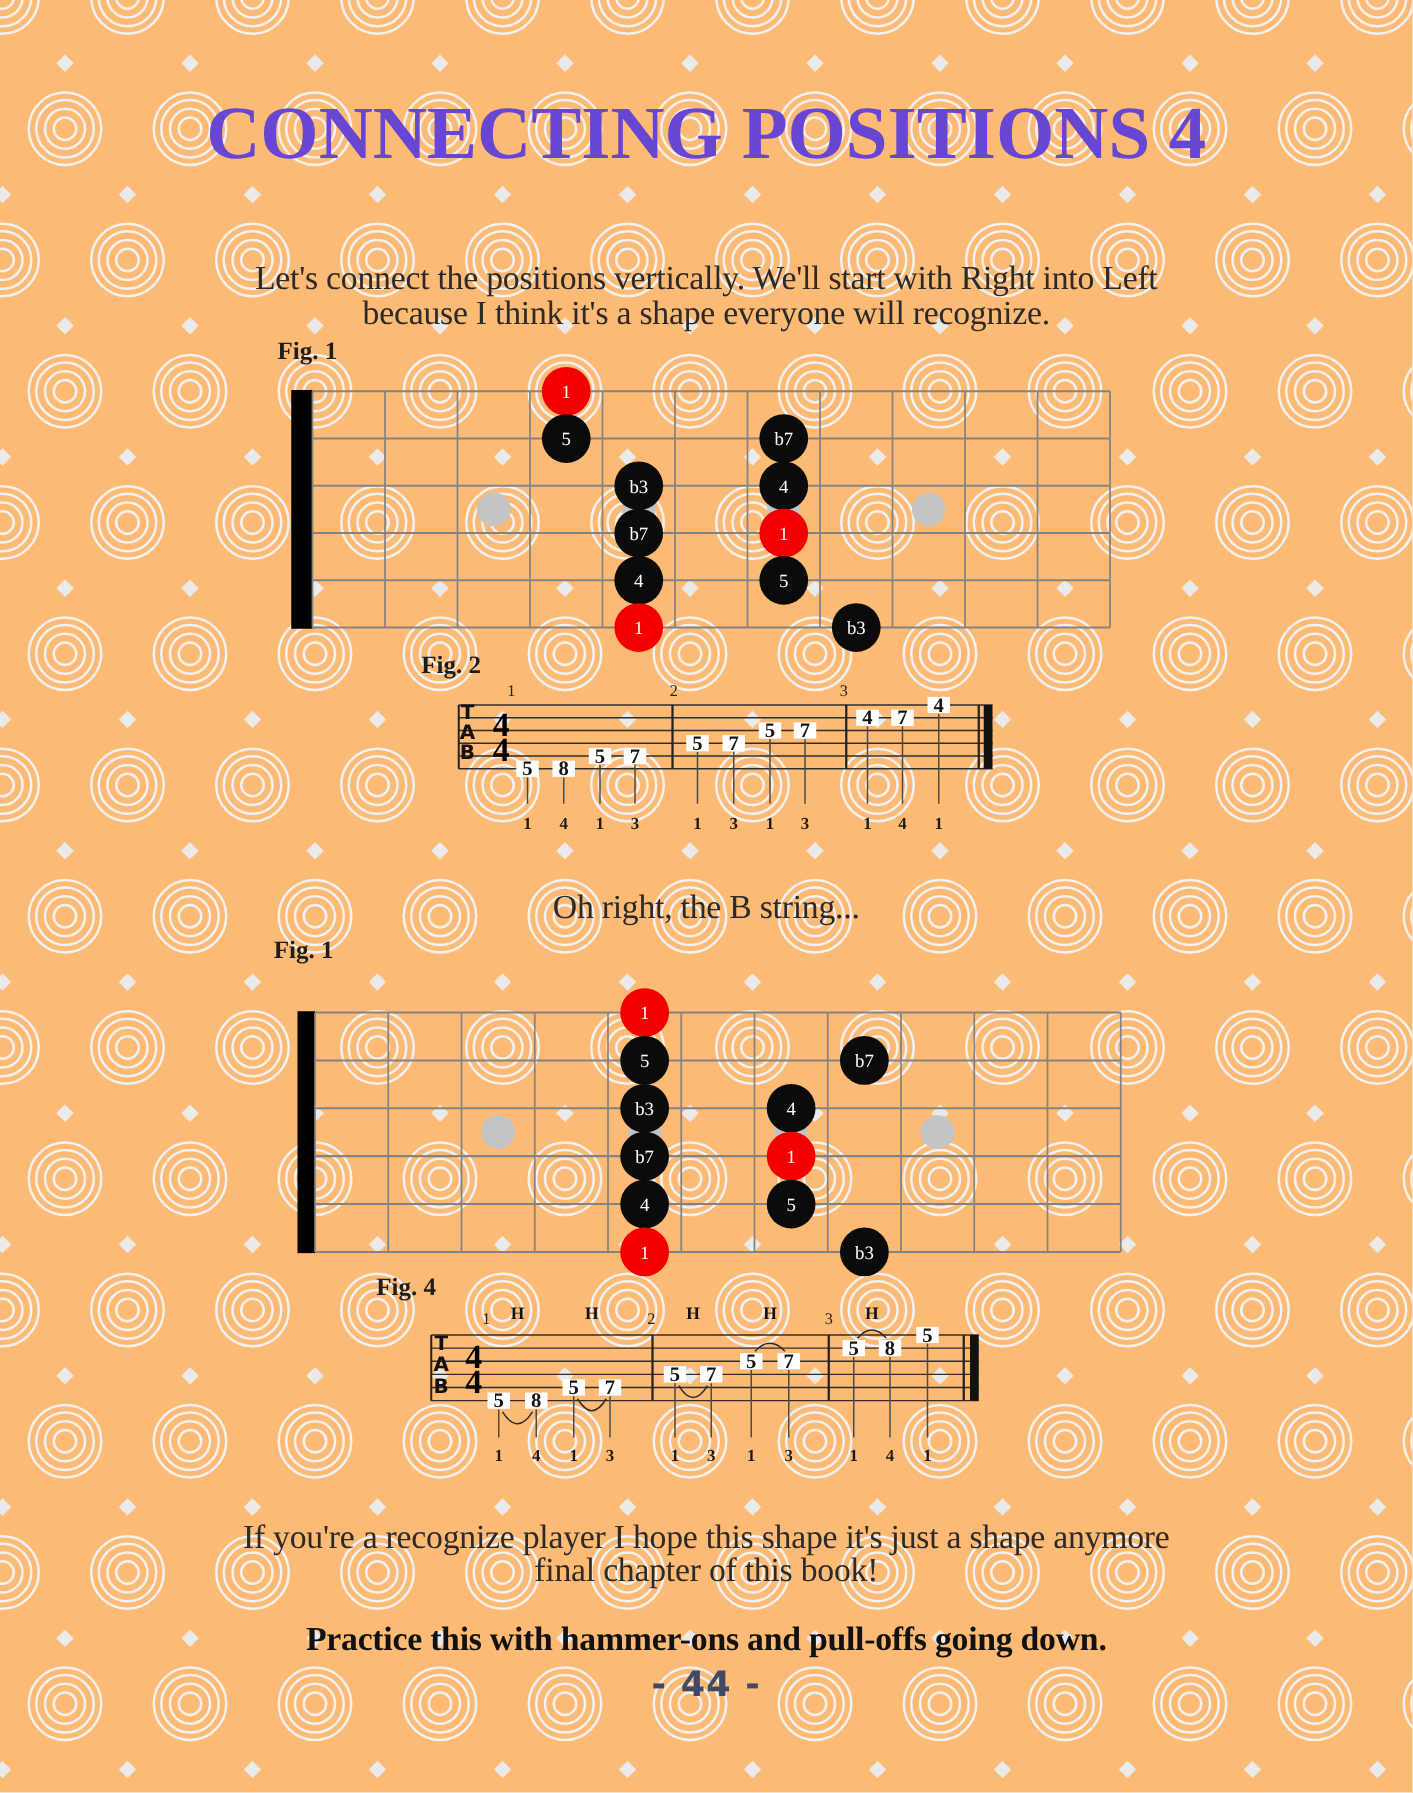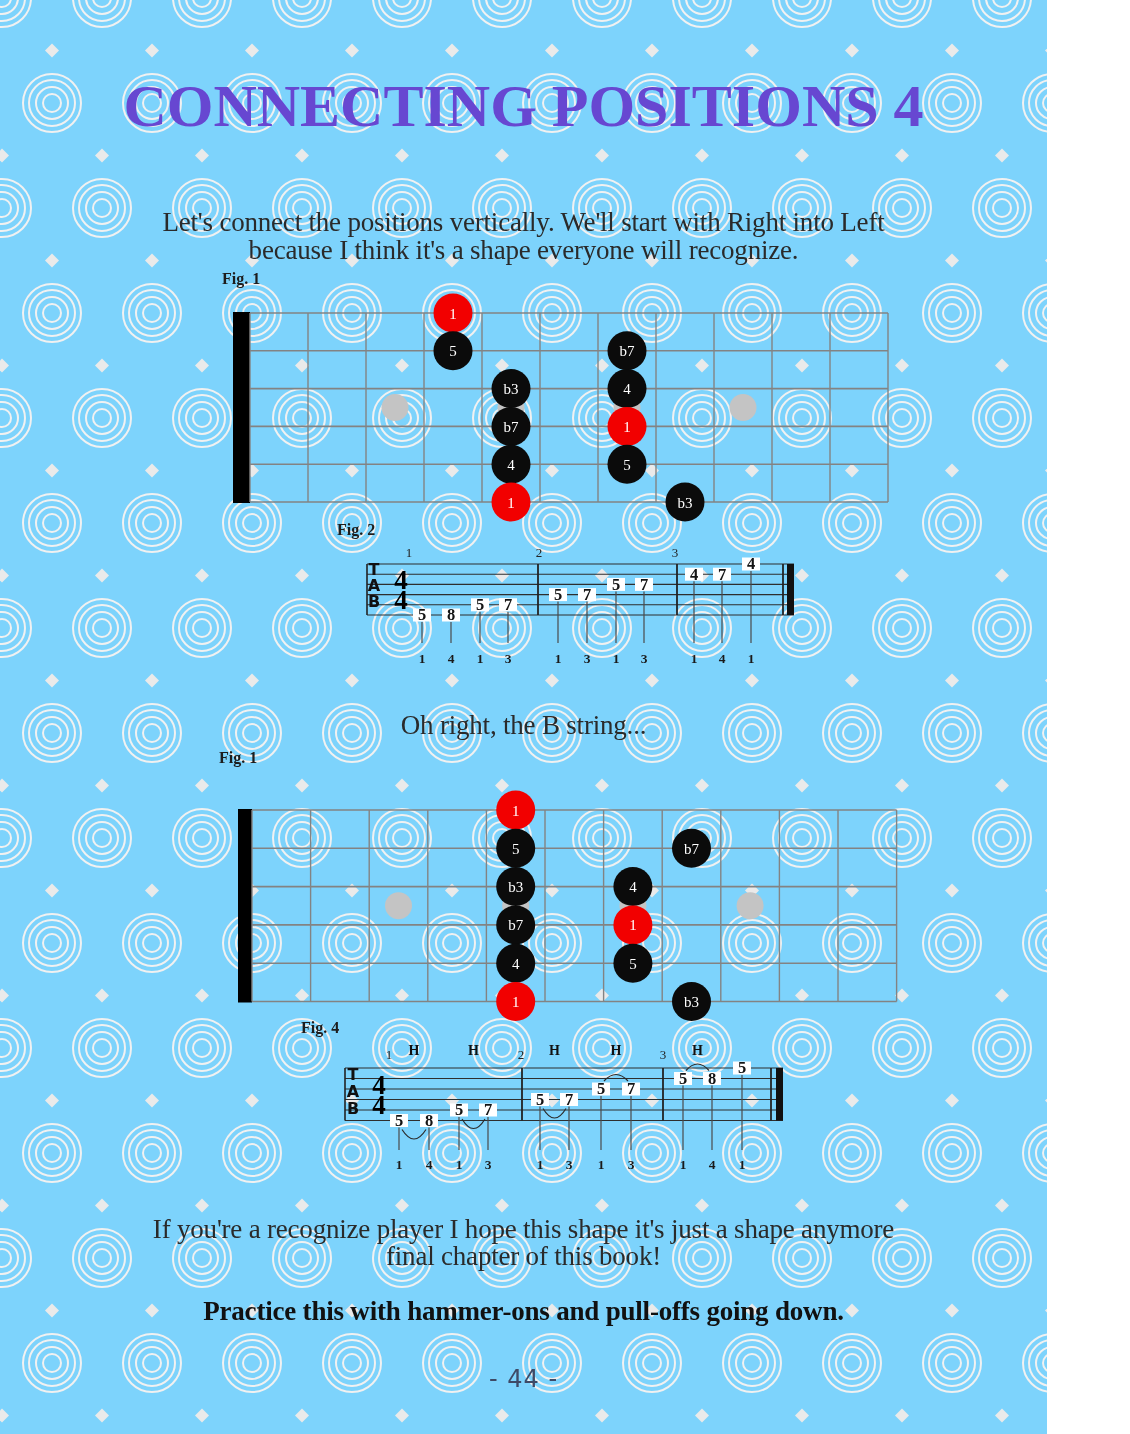--- a/index.html
+++ b/index.html
@@ -1,44 +1,44 @@
 <!DOCTYPE html>
 <html><head>
 <meta charset="utf-8">
 <style>
   html,body{margin:0;padding:0;background:#fff;}
   .page{
     position:relative;
-    width:1047px;height:1434px;
-    background:#7dd3fc;
+    width:1130px;height:1434px;
+    background:#fdba74;
     overflow:hidden;
     font-family:"Liberation Serif","DejaVu Serif",serif;
     color:#222;
   }
   .bg{position:absolute;left:0;top:0;z-index:0;}
   .content{position:absolute;left:0;top:0;width:100%;height:100%;z-index:1;}
   .title{
     position:absolute;left:0;top:72px;width:100%;
     margin:0;text-align:center;
     font-size:60px;font-weight:700;letter-spacing:0px;
     font-family:"Liberation Serif","DejaVu Serif",serif;
   }
   .para{position:absolute;left:0;width:100%;text-align:center;font-size:27px;line-height:28px;color:#2a2a2a;letter-spacing:-0.2px;}
   .pline{display:block;}
   .intro{top:208px;}
   .mid{top:711px;}
   .outro{top:1216px;line-height:27px;}
   .outro-bold{top:1297px;font-weight:700;color:#111;}
   .figlabel{
-    position:absolute;font-size:16px;font-weight:600;color:#1d1d1d;letter-spacing:0px;
+    position:absolute;font-size:20px;font-weight:600;color:#1d1d1d;letter-spacing:0px;
   }
   .figsvg{position:absolute;}
   .footer{
-    position:absolute;left:0;top:1365px;width:100%;text-align:center;
-    font-size:24px;font-weight:400;letter-spacing:1px;
+    position:absolute;left:0;top:1331px;width:100%;text-align:center;
+    font-size:28px;font-weight:700;letter-spacing:1px;
     font-family:"DejaVu Sans","Liberation Sans",sans-serif;
   }
 </style>
 </head>
 <body>
 
 <div class="page">
   <svg class="bg" id="bg" width="1130" height="1434">
       <g>
         <circle cx="-98" cy="-2" r="9" fill="none" stroke="#f1f1f1" stroke-width="2"></circle>

